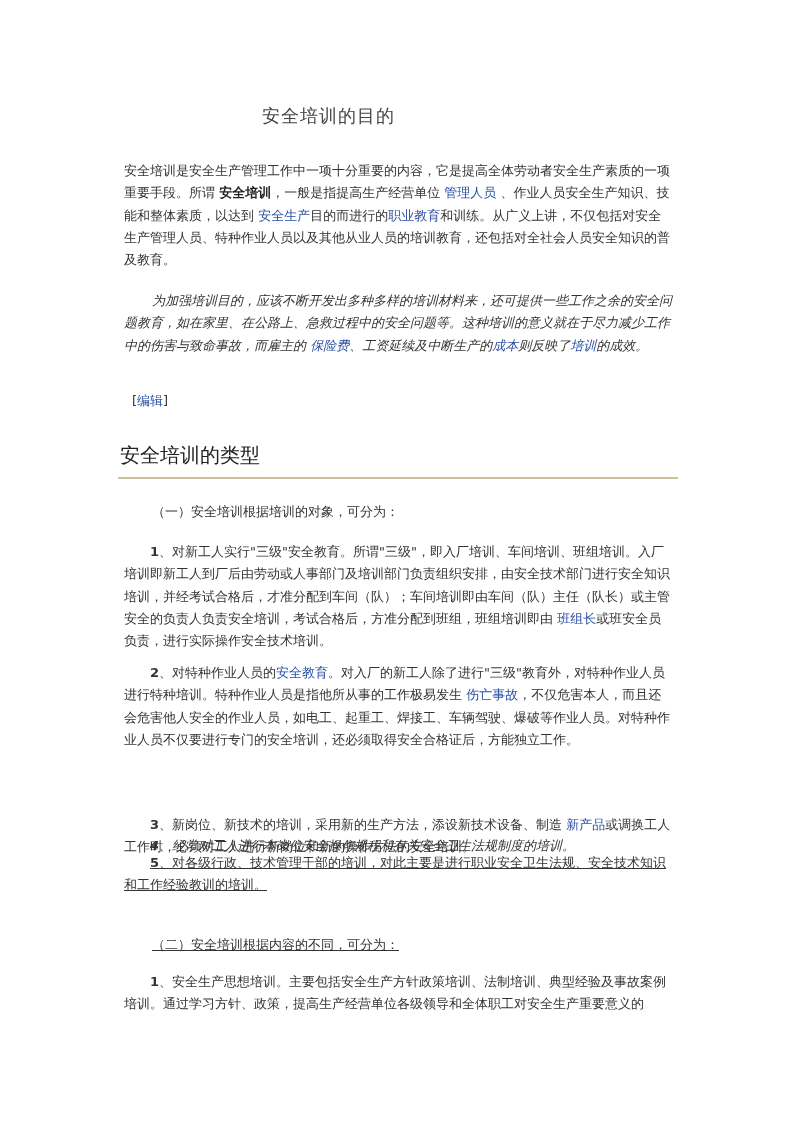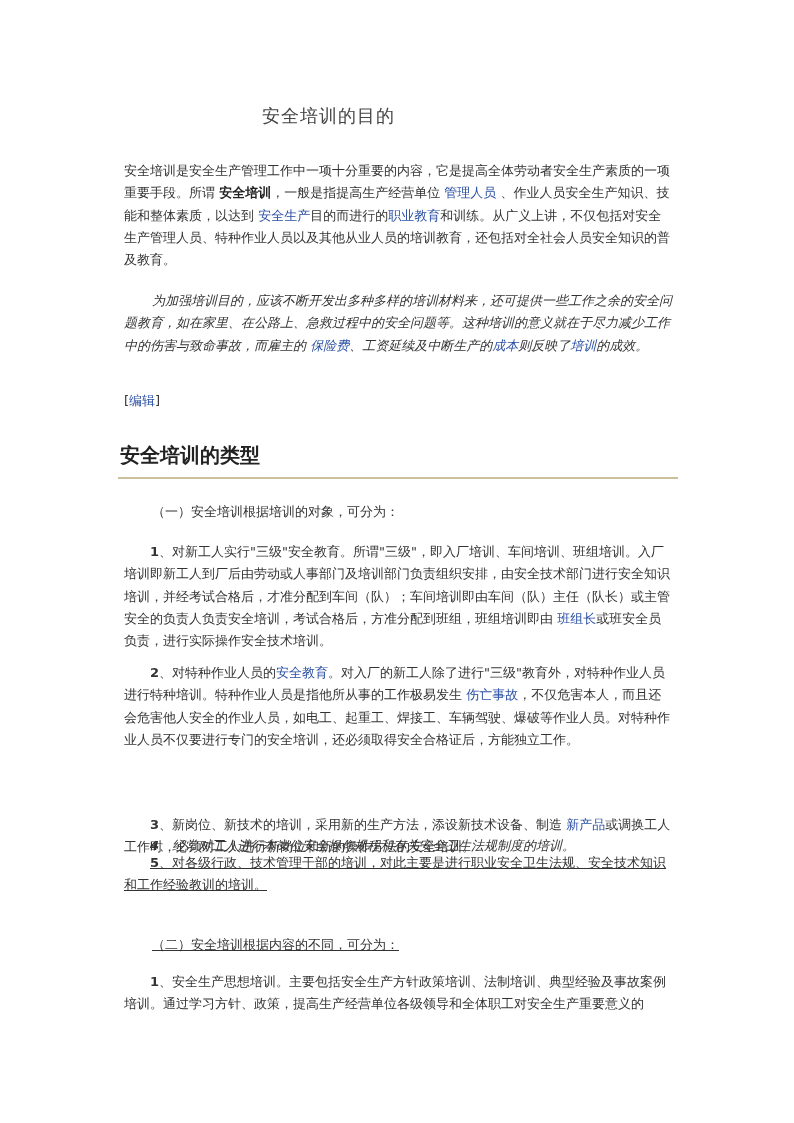--- a/index.html
+++ b/index.html
@@ -4,23 +4,23 @@
 <style>
   html, body { margin: 0; padding: 0; background: #ffffff; }
   body { width: 794px; height: 1123px; overflow: hidden; position: relative;
          font-family: "DejaVu Sans", "Liberation Sans", sans-serif; color: #333333; }
   .page { position: absolute; left: 120px; top: 0; width: 548px; }
   .doc-title { position: absolute; left: 262px; top: 104px; font-size: 18px; color: #444444;
                font-weight: normal; margin: 0; letter-spacing: 1px; white-space: nowrap; }
   p { margin: 4px; font-size: 13px; line-height: 22.3px; word-break: break-all; }
   .p1 { position: absolute; top: 156px; left: 0; width: 548px; }
   .p2 { position: absolute; top: 286px; left: 0; width: 548px; text-indent: 28px; font-style: italic; }
-  .edit { position: absolute; top: 390px; left: 4px; font-size: 13px; line-height: 22px; text-align: right; }
+  .edit { position: absolute; top: 390px; left: 12px; font-size: 13px; line-height: 22px; text-align: right; }
   .edit a { color: #2a4fa3; text-decoration: none; }
-  .h2 { position: absolute; top: 442px; left: 0; margin: 0; font-size: 20px; font-weight: bold;
+  .h2 { position: absolute; top: 442px; left: 0; margin: 0; font-size: 20px; font-weight: normal;
         font-family: "DejaVu Serif", "Liberation Serif", serif; color: #222222; letter-spacing: 0; white-space: nowrap; }
   .rule { position: absolute; top: 477px; left: -2px; width: 560px; height: 0; border-top: 2px solid #cdbf9c; }
   .sub { position: absolute; left: 0; width: 548px; text-indent: 28px; }
   .item { position: absolute; left: 0; width: 548px; text-indent: 26px; }
   .num { font-weight: bold; }
   a.lnk { color: #2a4fa3; text-decoration: none; }
   b { font-weight: bold; color: #222; }
 </style>
 </head>
 <body>

